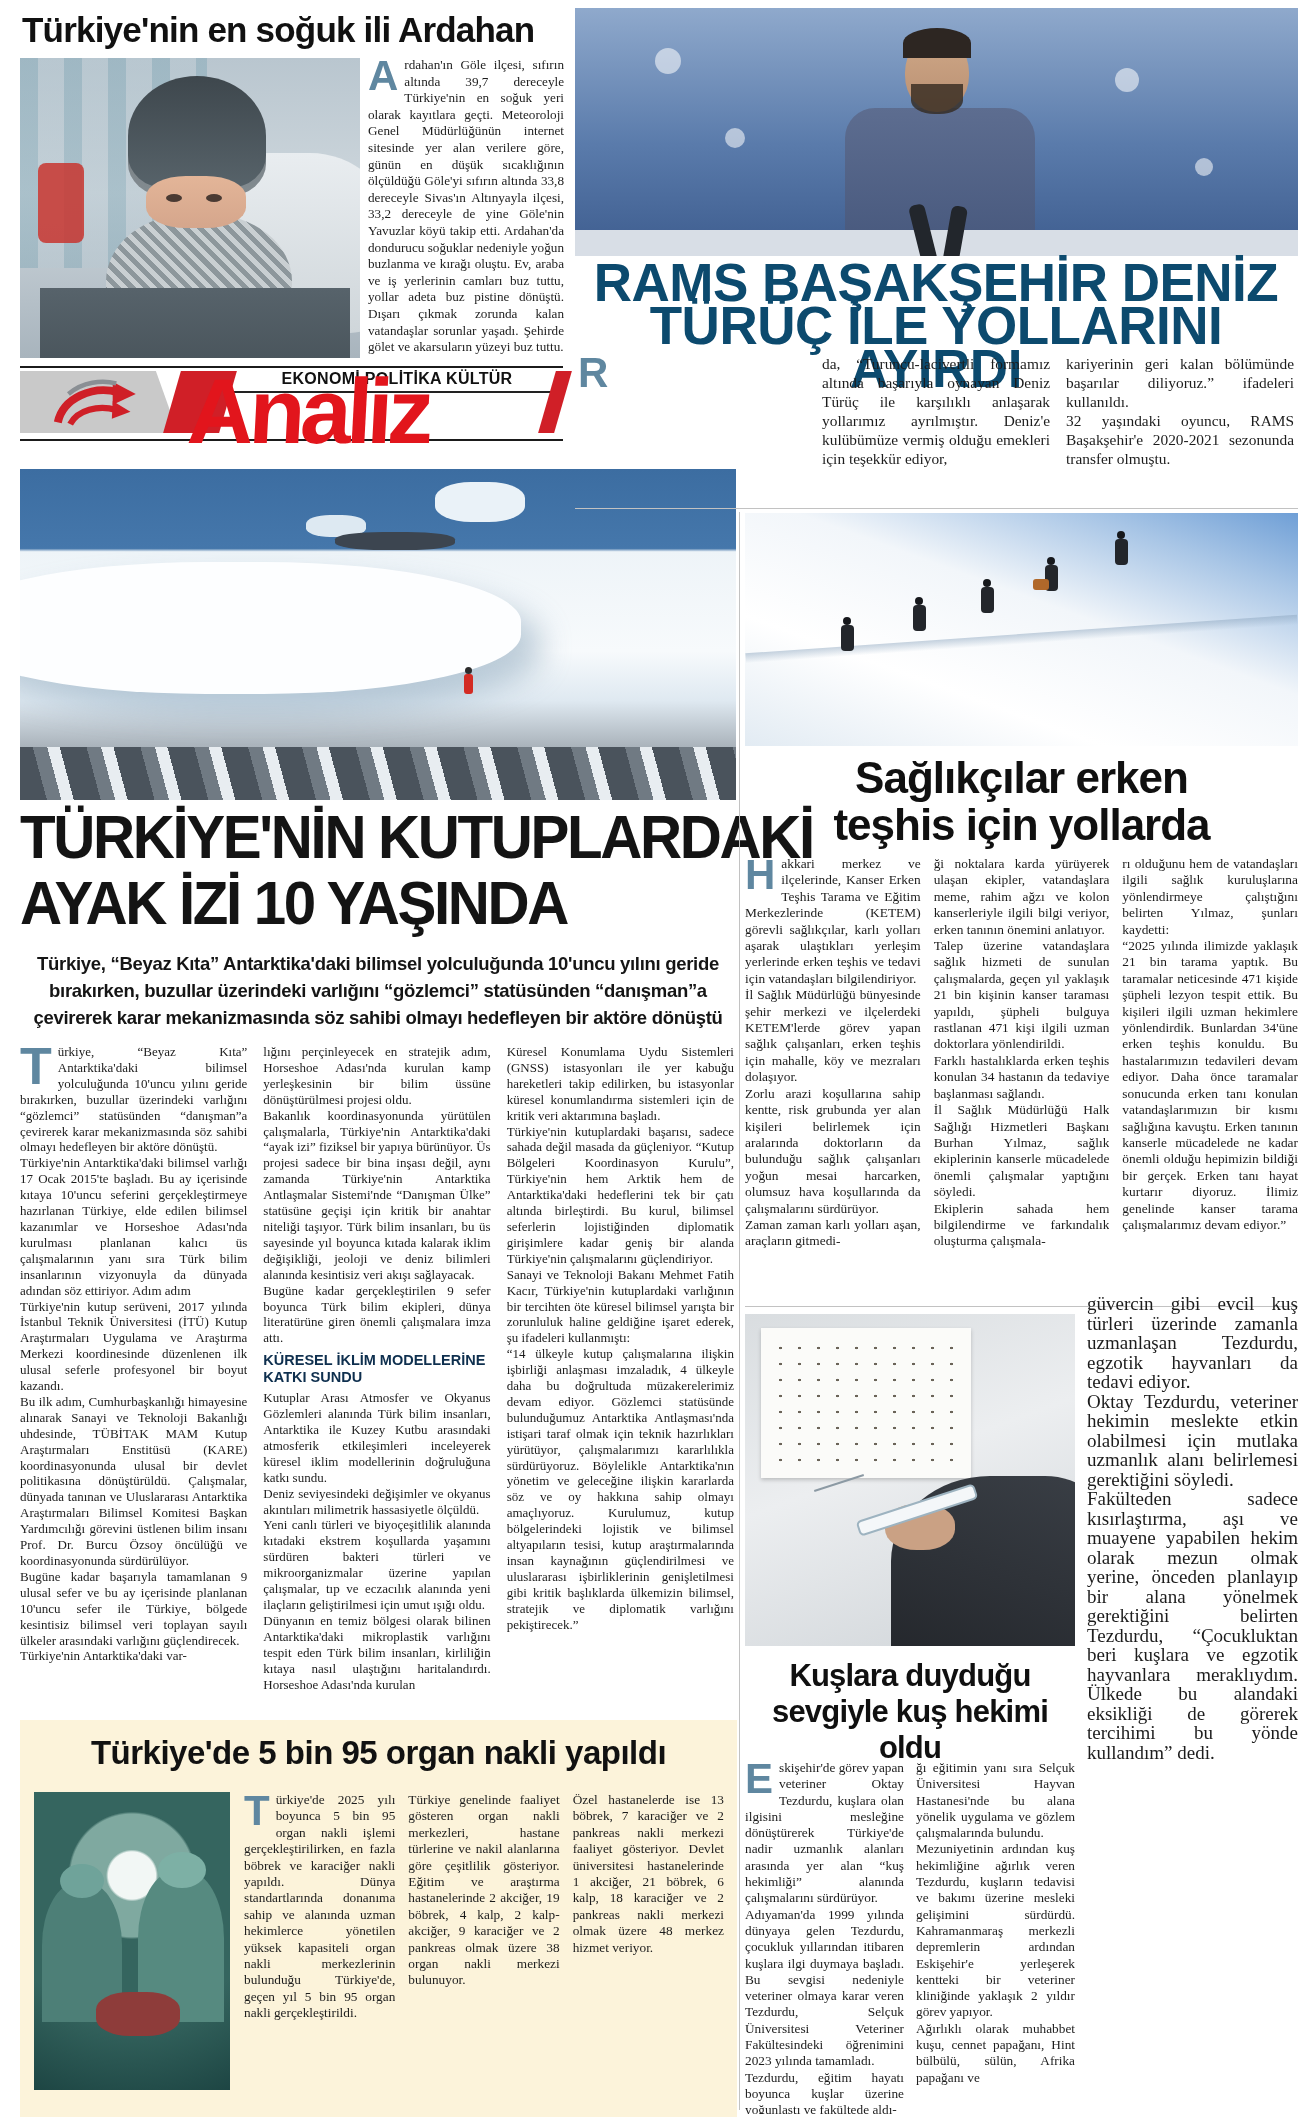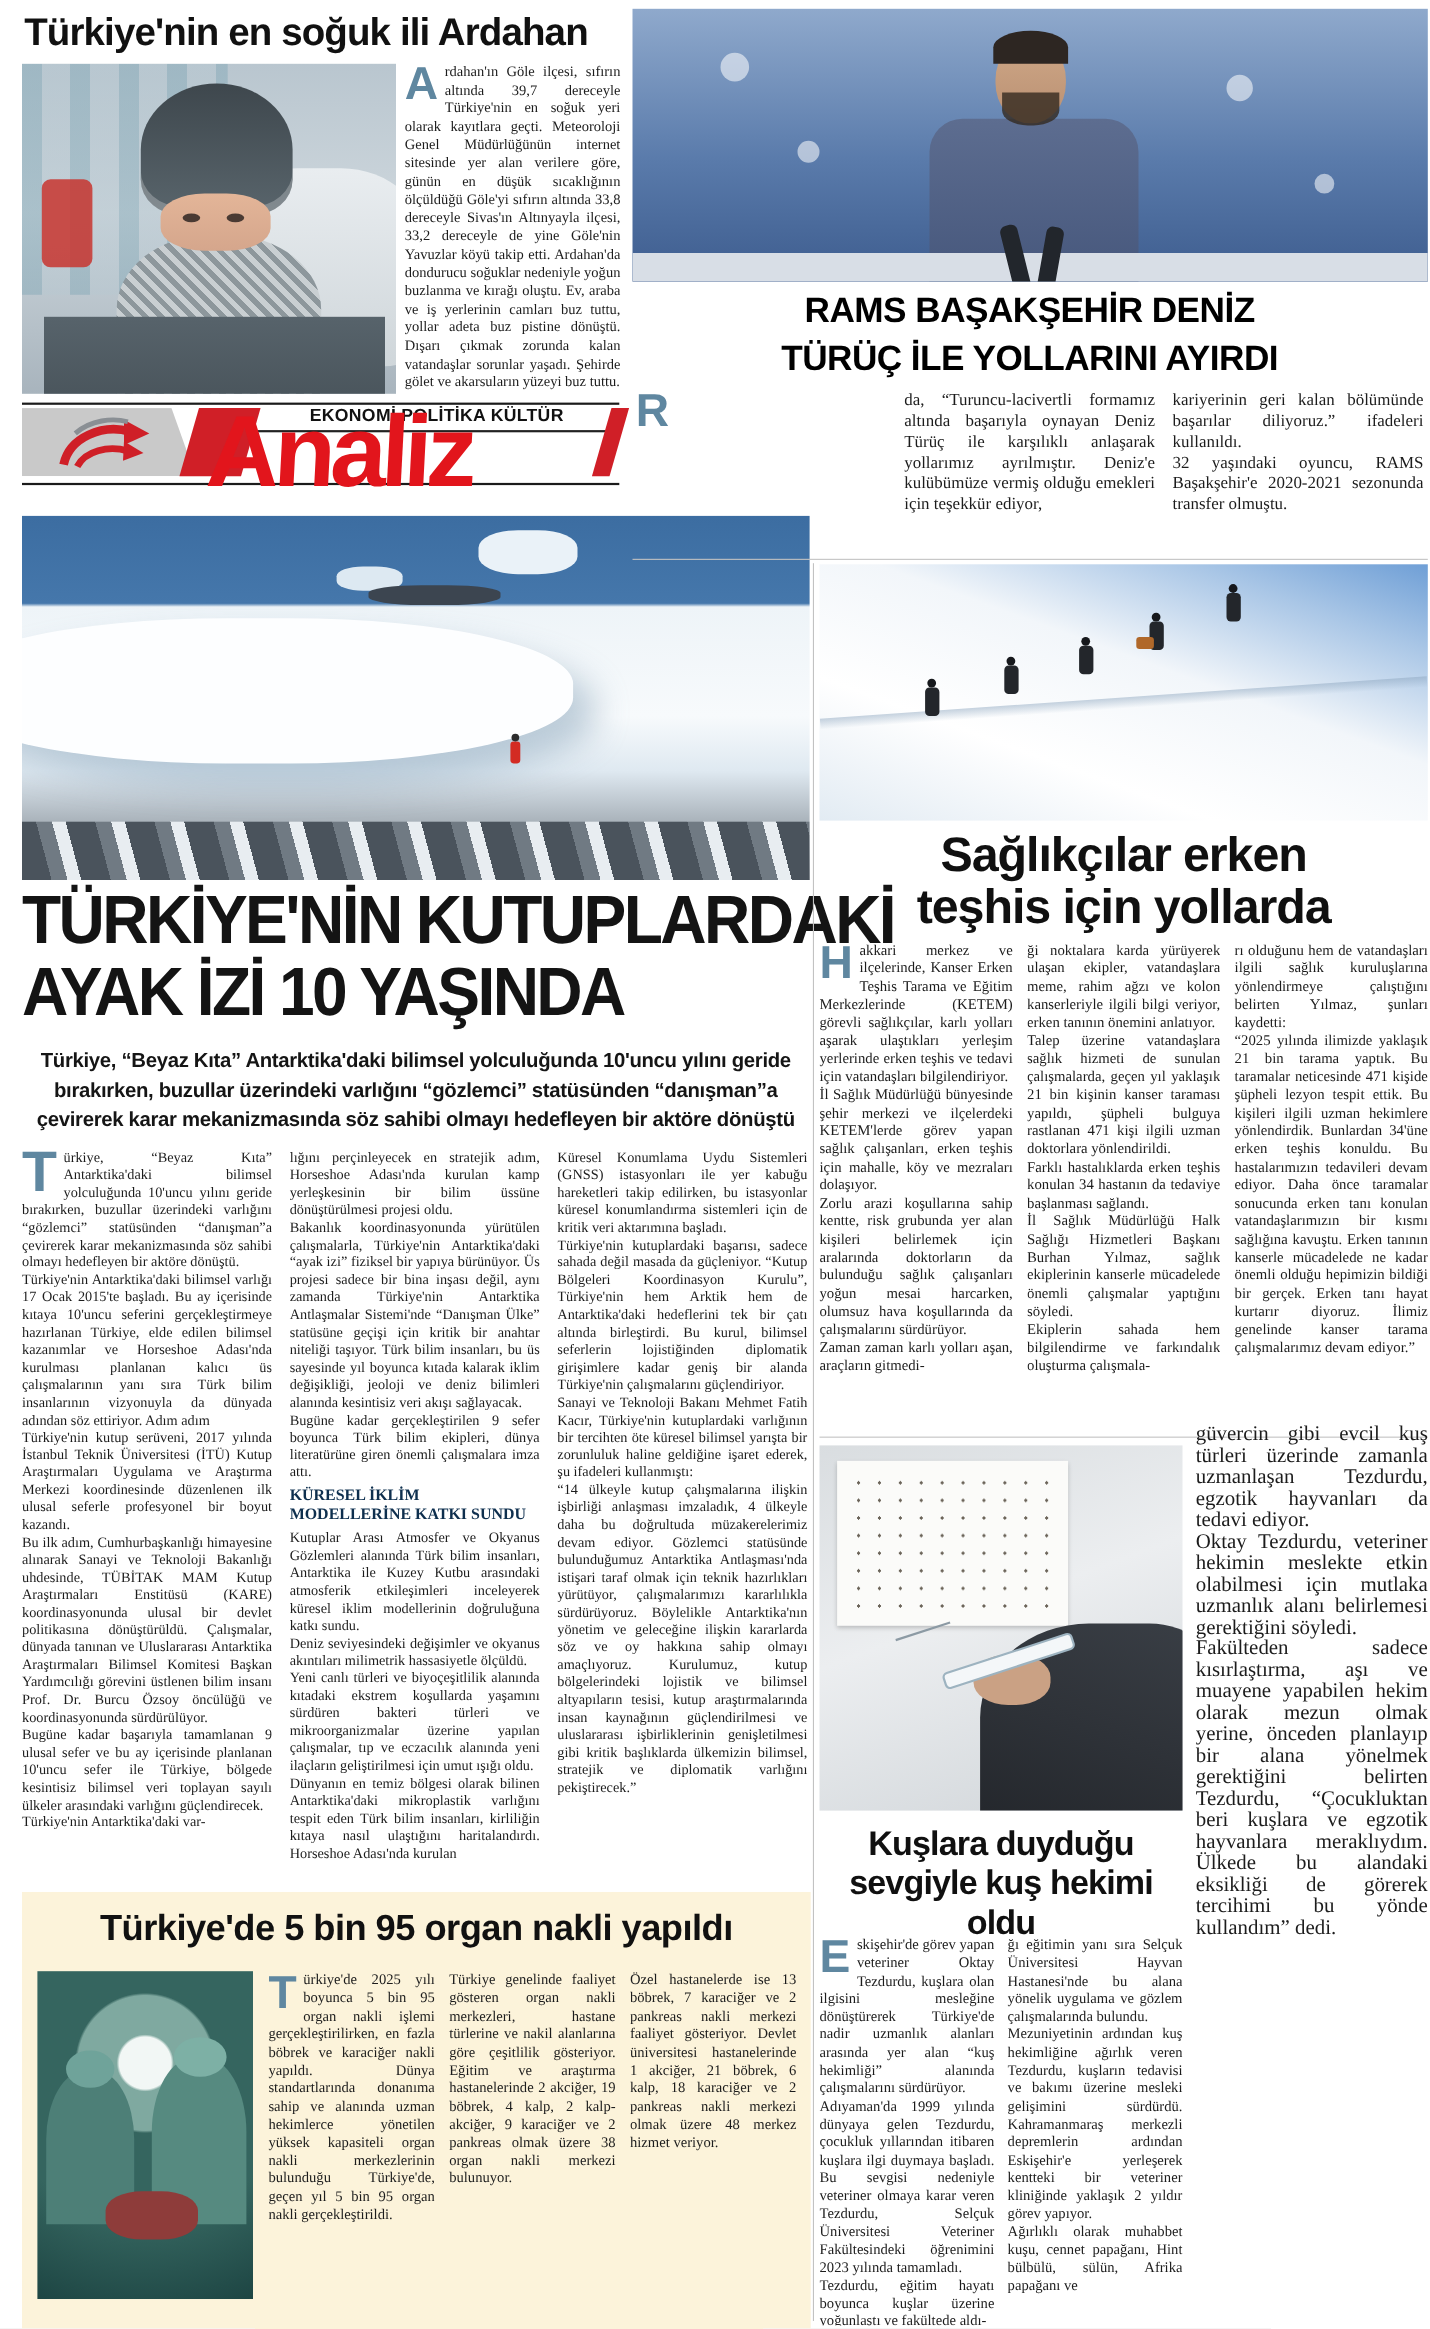--- a/index.html
+++ b/index.html
@@ -47,21 +47,21 @@
       background:linear-gradient(180deg,#cfa887,#b98f72);}
   .rams-photo .hair{position:absolute;left:328px;top:20px;width:68px;height:30px;border-radius:50% 50% 0 0;background:#2d2622;}
   .rams-photo .beard{position:absolute;left:336px;top:76px;width:52px;height:30px;border-radius:0 0 45% 45%;background:#33291f;opacity:.8;}
   .rams-photo .jacket{position:absolute;left:270px;top:100px;width:190px;height:148px;border-radius:30px 30px 0 0;
       background:linear-gradient(180deg,#5d6d90,#46577c);}
   .rams-photo .mic1,.rams-photo .mic2{position:absolute;width:16px;height:60px;background:#22262c;border-radius:6px;}
   .rams-photo .mic1{left:340px;top:196px;transform:rotate(-14deg);}
   .rams-photo .mic2{left:372px;top:198px;transform:rotate(10deg);}
   .rams-photo .desk{position:absolute;left:0;bottom:0;width:100%;height:26px;background:#d8dee6;}
   .rams-headline{left:578px;top:261px;width:716px;text-align:center;font-family:"Liberation Sans",sans-serif;
-      font-weight:800;color:#000000;font-size:32px;line-height:43px;letter-spacing:-0.5px;}
+      font-weight:800;color:#0c4a6e;font-size:53px;line-height:43px;letter-spacing:-0.5px;}
   .rams-body{left:578px;top:354px;width:716px;height:152px;font-size:15.4px;line-height:19px;gap:16px;}
   
   .masthead{left:20px;top:366px;width:543px;height:71px;border-top:2px solid #1b1b1b;border-bottom:2px solid #1b1b1b;}
   .mast-logo{position:absolute;left:0;top:3px;width:158px;height:62px;background:#c9c9c9;
       clip-path:polygon(0 0,86% 0,100% 100%,0 100%);}
   .mast-redband{position:absolute;left:152px;top:3px;width:56px;height:62px;background:#d01f27;transform:skewX(-16deg);}
   .mast-tagline{position:absolute;left:212px;top:2px;width:330px;text-align:center;
       font-family:"Liberation Sans",sans-serif;font-size:16px;font-weight:700;color:#111;
       border-bottom:2px solid #222;padding-bottom:3px;letter-spacing:0.3px;}
   .mast-title{position:absolute;left:168px;bottom:-12px;font-family:"Liberation Sans",sans-serif;
@@ -80,21 +80,21 @@
   .polar-photo .figure{position:absolute;left:62%;top:62%;width:9px;height:20px;border-radius:3px;background:#d32b23;}
   .polar-photo .figure:after{content:"";position:absolute;left:1px;top:-7px;width:7px;height:7px;border-radius:50%;background:#2c2c2c;}
   .polar-photo .rockband{position:absolute;left:0;bottom:0;width:100%;height:16%;
       background:repeating-linear-gradient(75deg,#4a535c 0 26px,#707a83 26px 40px,#e8edf1 40px 52px);}
   .polar-headline{left:20px;top:804px;width:716px;font-family:"Liberation Sans",sans-serif;
       font-weight:800;color:#141414;font-size:62px;line-height:66px;letter-spacing:-2.5px;
       transform:scaleX(.94);transform-origin:left top;white-space:nowrap;}
   .polar-subtitle{left:26px;top:950px;width:704px;text-align:center;font-family:"Liberation Sans",sans-serif;
       font-size:18.5px;font-weight:700;line-height:27px;color:#151515;letter-spacing:-0.3px;}
   .polar-body{left:20px;top:1044px;width:714px;height:662px;font-size:13px;line-height:15.9px;gap:16px;}
-  .polar-subhead{font-family:Liberation Serif, serif;font-weight:700;color:#0e2f4e;
+  .polar-subhead{font-family:Liberation Sans, sans-serif;font-weight:700;color:#0e2f4e;
       font-size:14.5px;line-height:17px;padding:6px 0 4px;text-align:left;}
   
   .organ-box{left:20px;top:1720px;width:717px;height:397px;background:#fcf3da;}
   .organ-headline{position:absolute;left:0;top:14px;width:100%;text-align:center;
       font-family:"Liberation Sans",sans-serif;font-size:33px;font-weight:700;color:#111;letter-spacing:-0.5px;}
   .organ-row{position:absolute;left:14px;top:72px;width:690px;height:306px;display:flex;gap:14px;}
   .organ-photo{position:relative;flex:0 0 196px;height:298px;overflow:hidden;
       background:radial-gradient(circle at 50% 28%, #f2f7f5 0 10%, #7fa9a0 11% 26%, #35655f 27% 60%, #1d4543 100%);}
   .organ-photo .surg1{position:absolute;left:8px;top:90px;width:80px;height:140px;border-radius:45% 45% 0 0;background:#4d7f77;}
   .organ-photo .surg2{position:absolute;right:6px;top:78px;width:86px;height:152px;border-radius:45% 45% 0 0;background:#568a80;}

